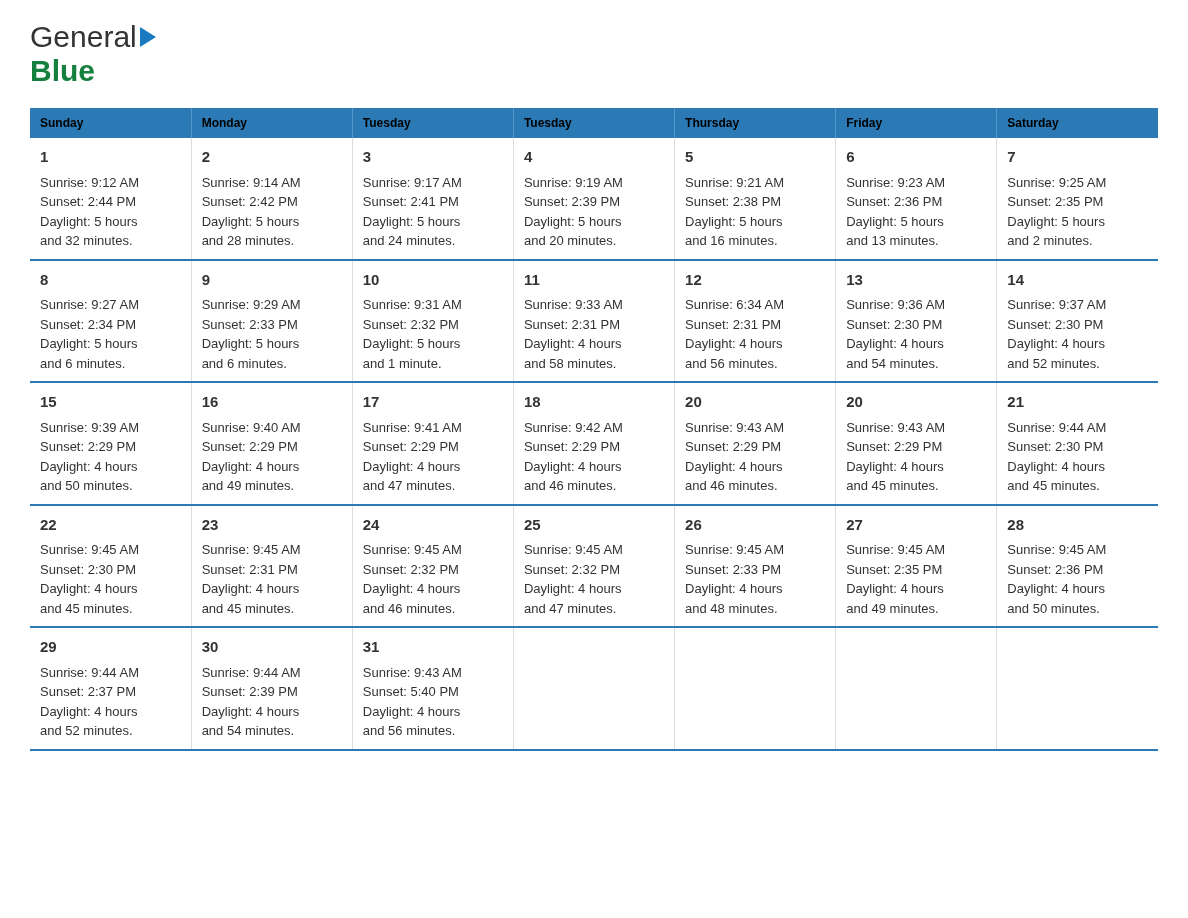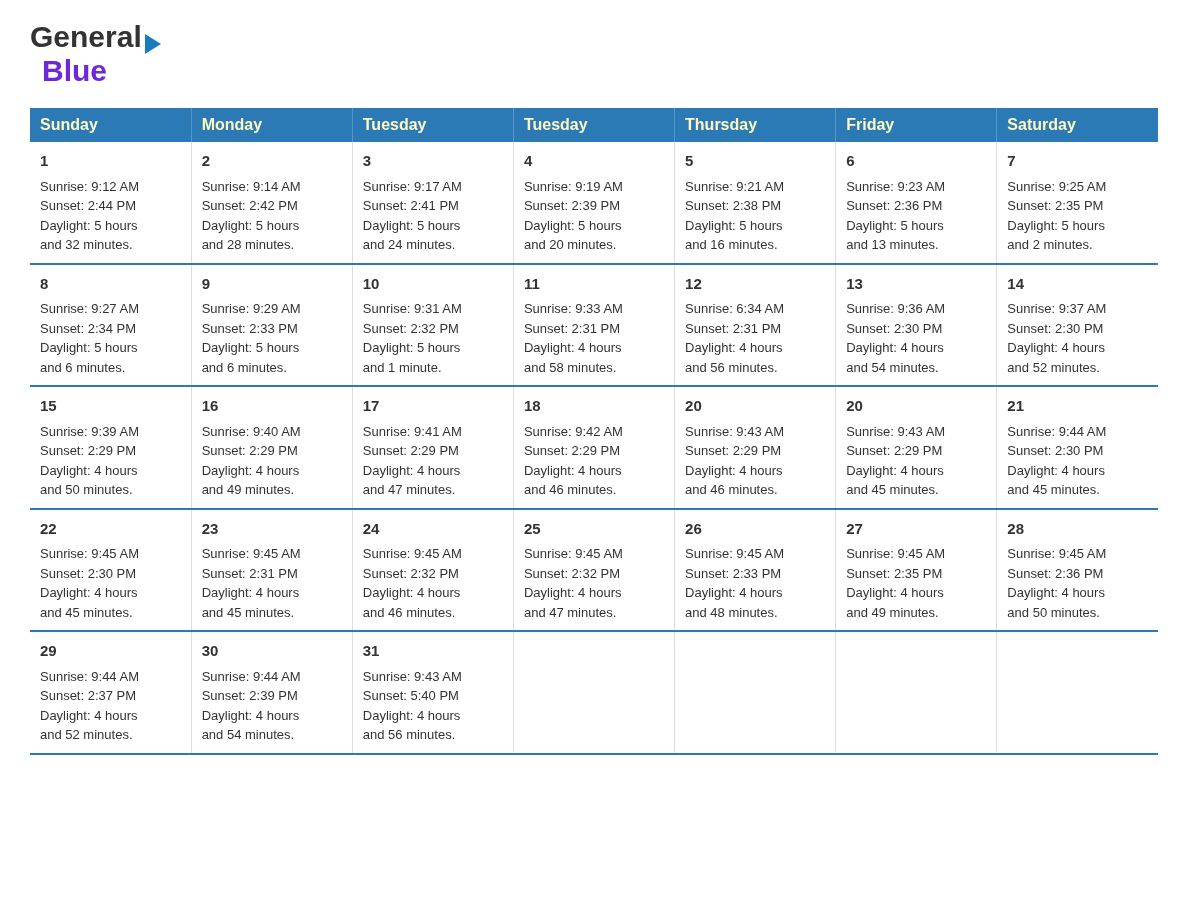--- a/index.html
+++ b/index.html
@@ -33,22 +33,22 @@
     }
     table {
       width: 100%;
       border-collapse: collapse;
       table-layout: fixed;
     }
     thead tr {
       background-color: #2b7ab5;
     }
     thead th {
-      color: #fef9c3;
-      font-size: 16px;
+      color: #000000;
+      font-size: 12px;
       font-weight: bold;
       padding: 8px 10px;
       text-align: left;
       border-right: 1px solid #5599cc;
     }
     thead th:last-child {
       border-right: none;
     }
     tbody tr {
       border-bottom: 2px solid #2b7ab5;
@@ -69,30 +69,30 @@
       font-weight: bold;
       display: block;
       margin-bottom: 4px;
     }
     .logo-wrapper {
       display: flex;
       flex-direction: column;
     }
     .logo-top {
       display: flex;
-      align-items: flex-end;
+      align-items: center;
+      font-size: 30px;
+      font-weight: normal;
+      color: #333;
+    }
+    .logo-bottom {
+      color: #15803d;
       font-size: 30px;
       font-weight: bold;
-      color: #333;
-    }
-    .logo-bottom {
-      color: #6d28d9;
-      font-size: 30px;
-      font-weight: bold;
-      margin-left: 12px;
+      margin-left: 0;
       display: flex;
       align-items: center;
     }
     .arrow-right {
       width: 0;
       height: 0;
       border-top: 10px solid transparent;
       border-bottom: 10px solid transparent;
       border-left: 16px solid #1a7abf;
       display: inline-block;

